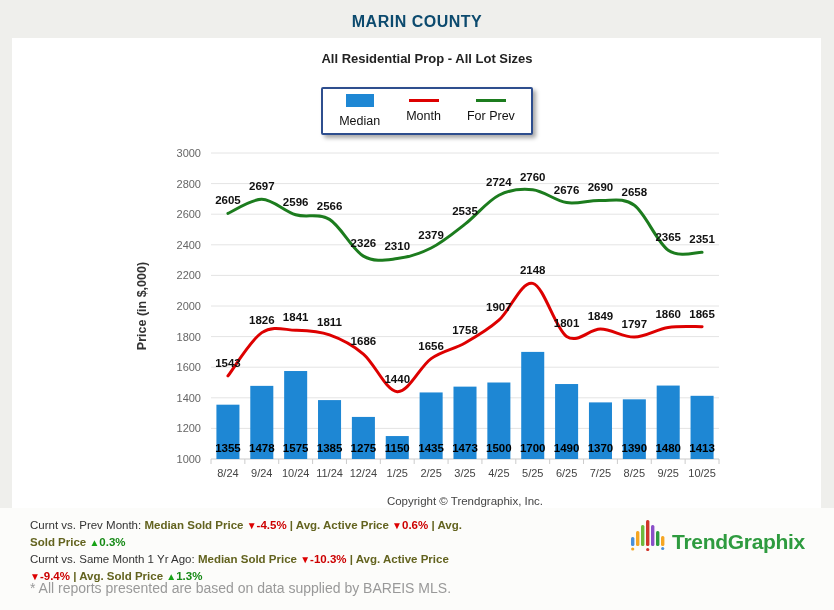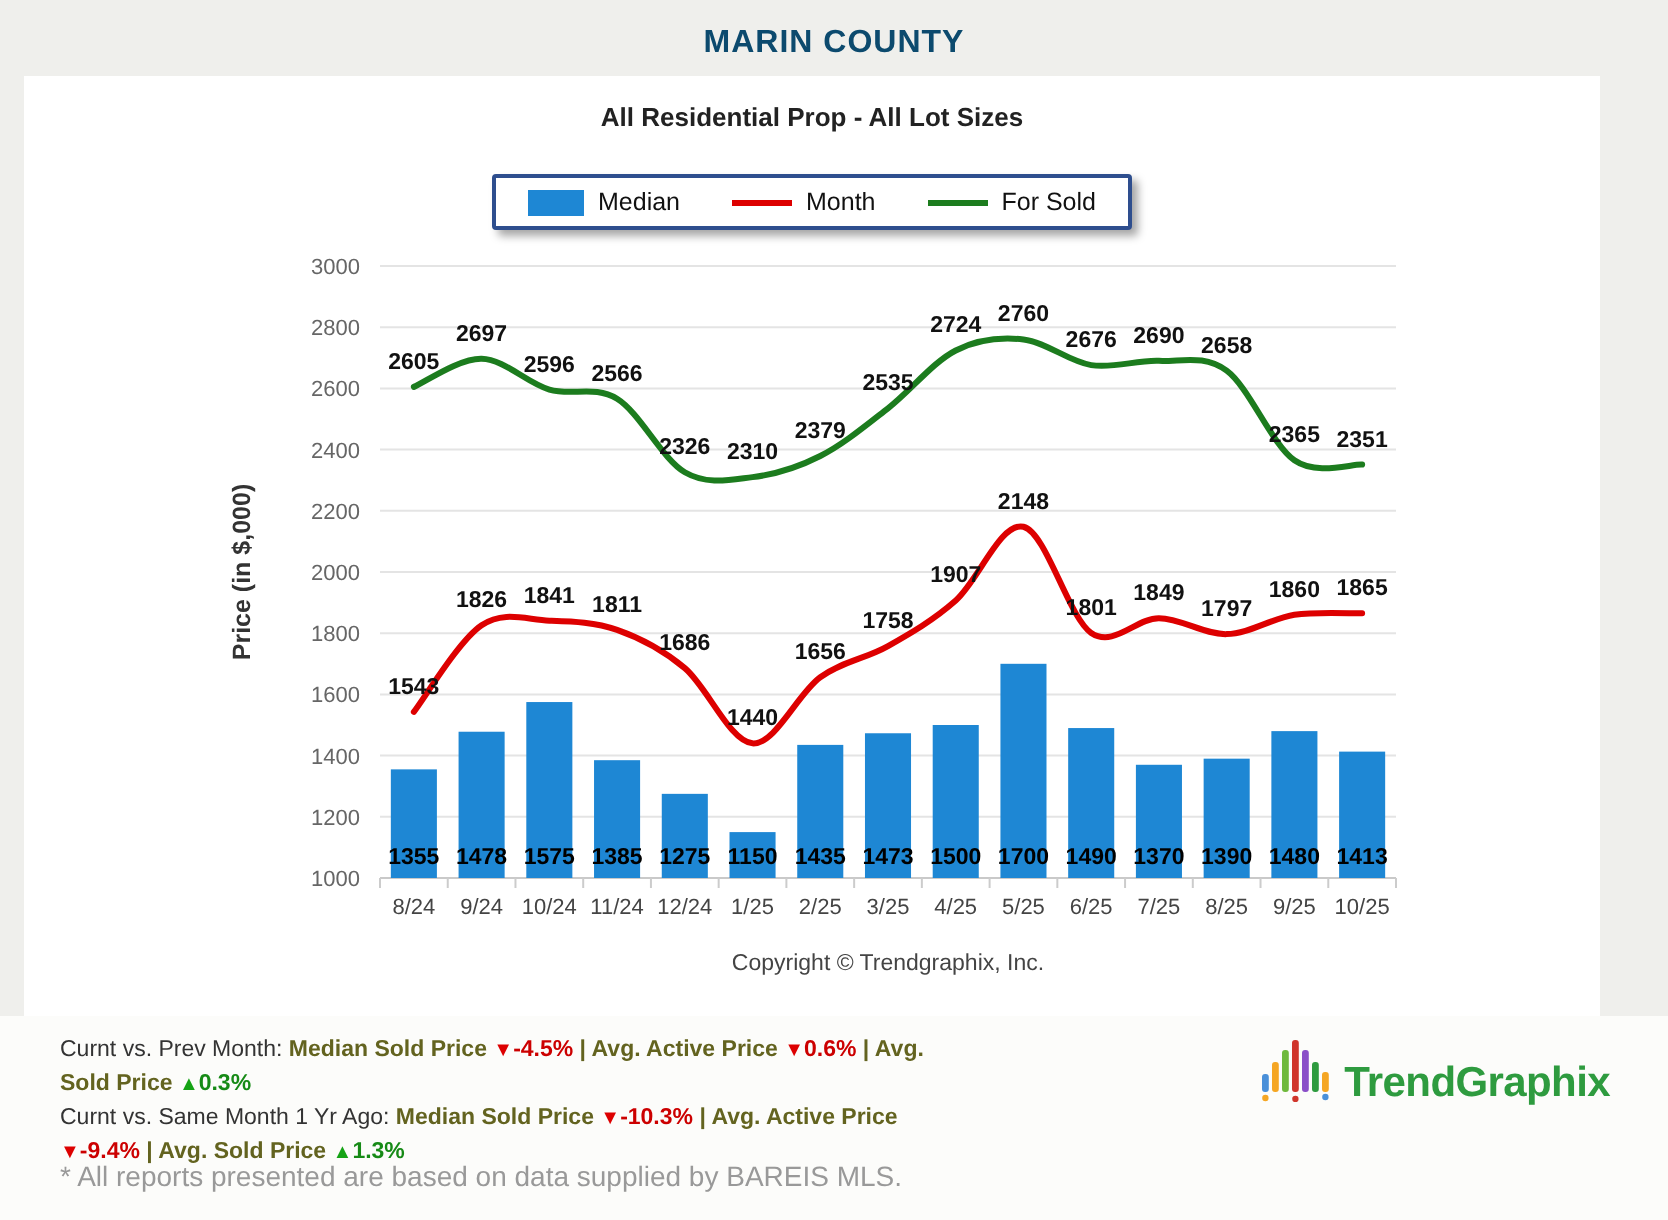--- a/index.html
+++ b/index.html
@@ -8,32 +8,33 @@
     background:#efefec;
     font-family:"Liberation Sans","DejaVu Sans",sans-serif;
   }
   .page-title{
     text-align:center;font-size:16px;font-weight:bold;color:#0c4a6e;
     padding-top:13px;letter-spacing:.5px;
   }
   .card{
     position:absolute;left:12px;top:38px;width:788px;height:470px;
     background:#ffffff;
+    padding-left:21px;
   }
   .chart-subtitle{
     text-align:center;font-size:13px;font-weight:bold;color:#222;
     padding-top:13px;
   }
   .legend-box{
     width:fit-content;margin:21px auto 6px auto;
     background:#fff;border:2px solid #2e4e8e;border-radius:2px;
     box-shadow:3px 3px 4px rgba(0,0,0,.35);
     padding:5px 16px;display:flex;align-items:center;gap:26px;
   }
-  .legend-item{display:flex;align-items:center;gap:7px;font-size:12.5px;color:#111;}
+  .legend-item{display:flex;align-items:center;gap:7px;font-size:12.5px;color:#111;flex-direction:column;}
   .sw-bar{width:28px;height:13px;display:inline-block;}
   .sw-line{width:30px;height:3px;display:inline-block;}
   .bottom-section{
     position:absolute;left:0;top:508px;width:834px;height:102px;
     background:#fcfcfa;border-bottom:1px solid #d946ef;padding-left:13px;
   }
   .stats{
     position:absolute;left:30px;top:9px;width:452px;
     font-size:11.5px;line-height:17px;color:#333;
   }
@@ -63,21 +64,21 @@
       <div class="legend-item">
         <span class="sw-bar" style="background: rgb(30, 135, 212);"></span>
         <span>Median</span>
       </div>
       <div class="legend-item">
         <span class="sw-line" style="background: rgb(221, 0, 0);"></span>
         <span>Month</span>
       </div>
       <div class="legend-item">
         <span class="sw-line" style="background: rgb(28, 124, 30);"></span>
-        <span>For Sold</span>
+        <span>For Prev</span>
       </div>
     </div>
 
   <svg id="chart-svg" width="788" height="385" viewBox="0 0 788 385">
       <line x1="178" y1="318" x2="686" y2="318" stroke="#c9c9c9" stroke-width="1"></line>
       <text x="168" y="322" text-anchor="end" font-size="11" fill="#666">1000</text>
       <line x1="178" y1="287.4" x2="686" y2="287.4" stroke="#e4e4e4" stroke-width="1"></line>
       <text x="168" y="291.4" text-anchor="end" font-size="11" fill="#666">1200</text>
       <line x1="178" y1="256.8" x2="686" y2="256.8" stroke="#e4e4e4" stroke-width="1"></line>
       <text x="168" y="260.8" text-anchor="end" font-size="11" fill="#666">1400</text>

